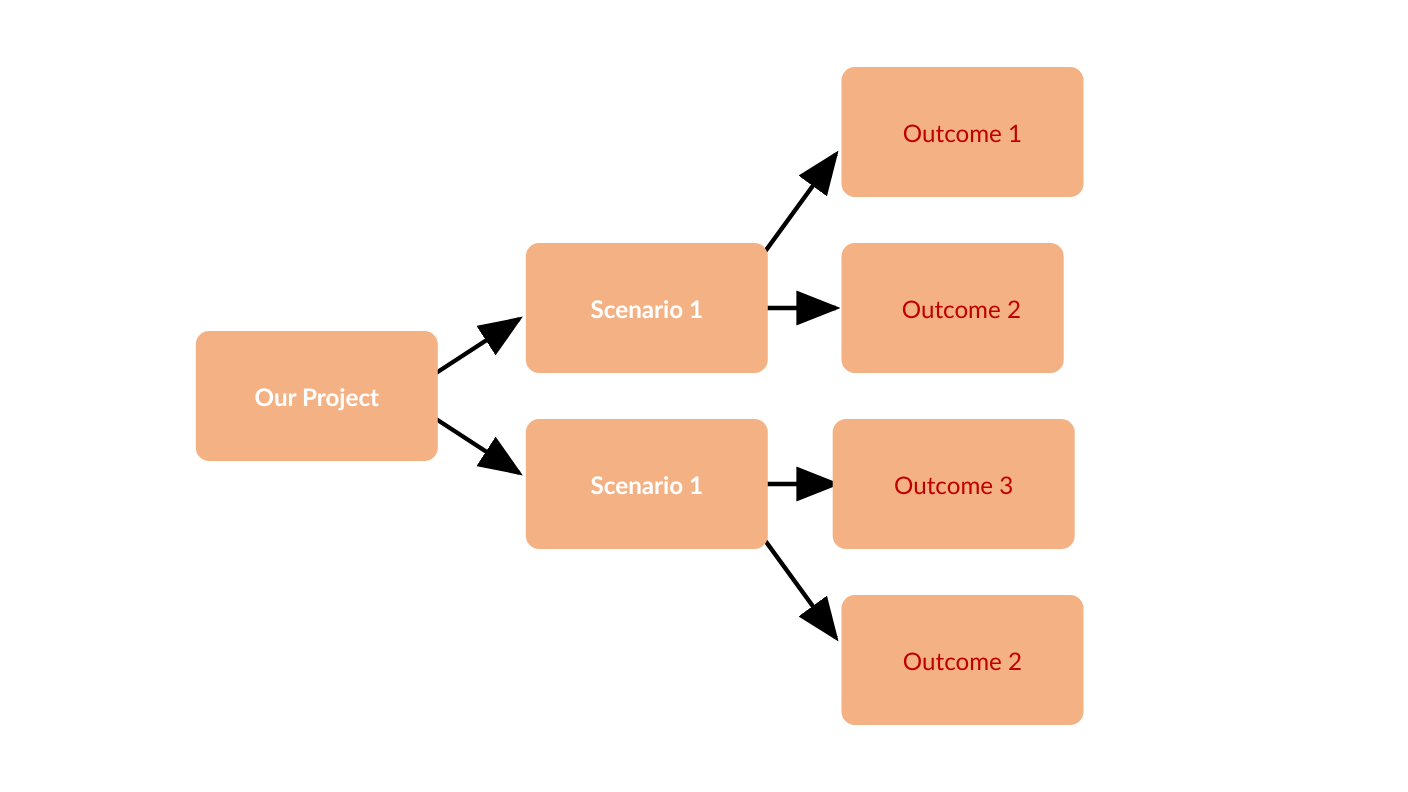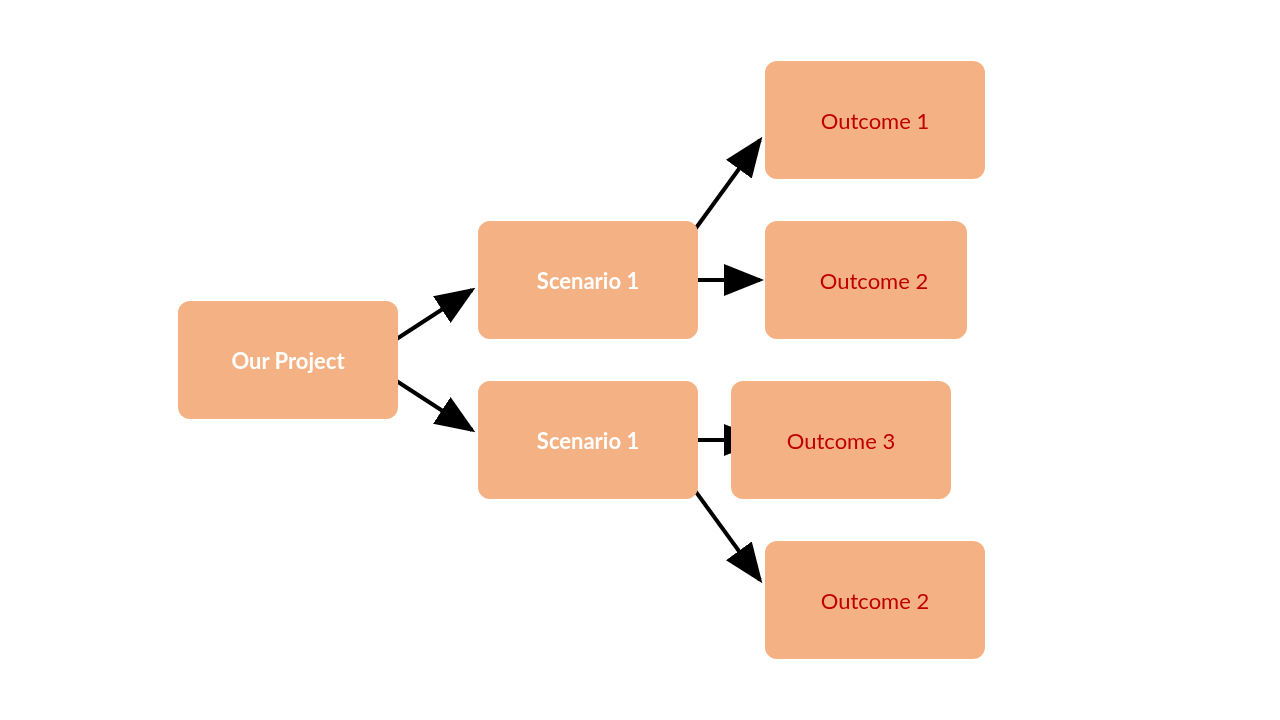--- a/index.html
+++ b/index.html
@@ -75,19 +75,19 @@
 </div>
 
 <div class="node outcome" style="left:765px; top:61px; width:220px; height:118px;">
   <span>Outcome 1</span>
 </div>
 
 <div class="node outcome" style="left:765px; top:221px; width:202px; height:118px;padding-left:16px;">
   <span>Outcome 2</span>
 </div>
 
-<div class="node outcome" style="left:731px; top:381px; width:220px; height:118px;">
+<div class="node outcome" style="left:757px; top:381px; width:220px; height:118px;">
   <span>Outcome 3</span>
 </div>
 
 <div class="node outcome" style="left:765px; top:541px; width:220px; height:118px;">
   <span>Outcome 2</span>
 </div>
 
 </body></html>

